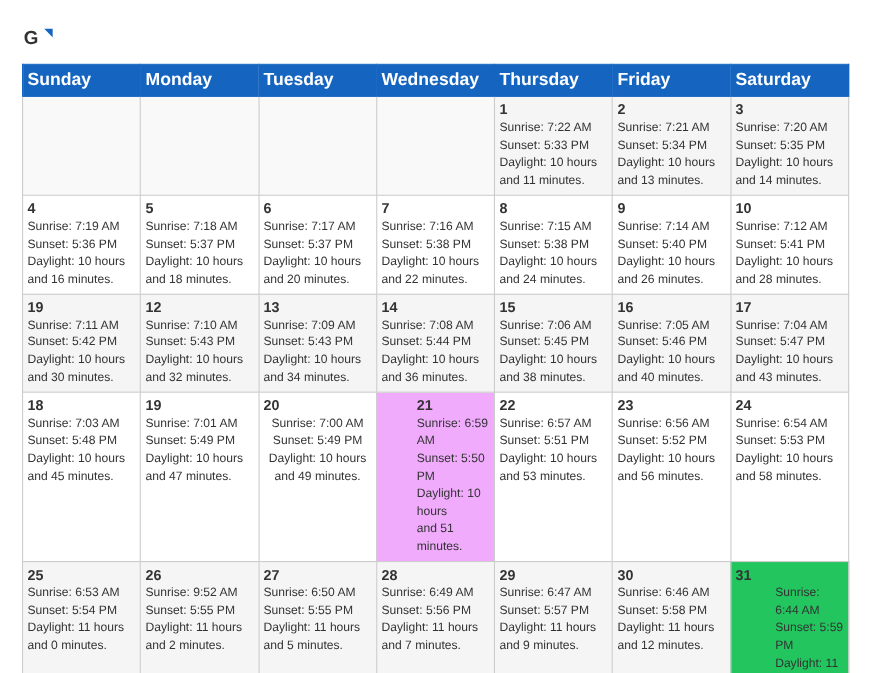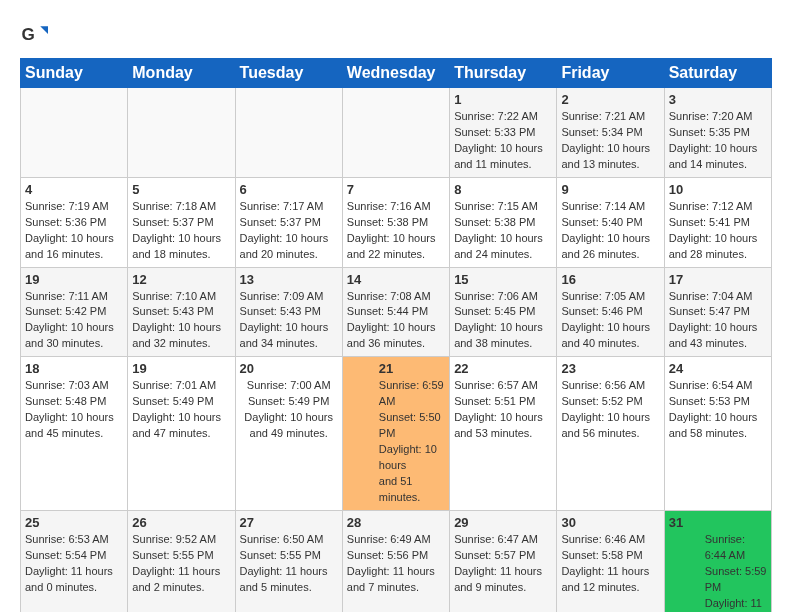--- a/index.html
+++ b/index.html
@@ -259,21 +259,21 @@
 Daylight: 10 hours
 and 47 minutes.</div>
         </td>
         <td style="background: rgb(255, 255, 255);">
           <div class="day-number">20</div>
           <div class="day-info" style="white-space: pre-line; text-align: center;">Sunrise: 7:00 AM
 Sunset: 5:49 PM
 Daylight: 10 hours
 and 49 minutes.</div>
         </td>
-        <td style="background: #fdba74; padding-left: 36px;">
+        <td style="background: #f0abfc; padding-left: 36px;">
           <div class="day-number">21</div>
           <div class="day-info" style="white-space: pre-line;">Sunrise: 6:59 AM
 Sunset: 5:50 PM
 Daylight: 10 hours
 and 51 minutes.</div>
         </td>
         <td style="background: rgb(255, 255, 255);">
           <div class="day-number">22</div>
           <div class="day-info" style="white-space: pre-line;">Sunrise: 6:57 AM
 Sunset: 5:51 PM

